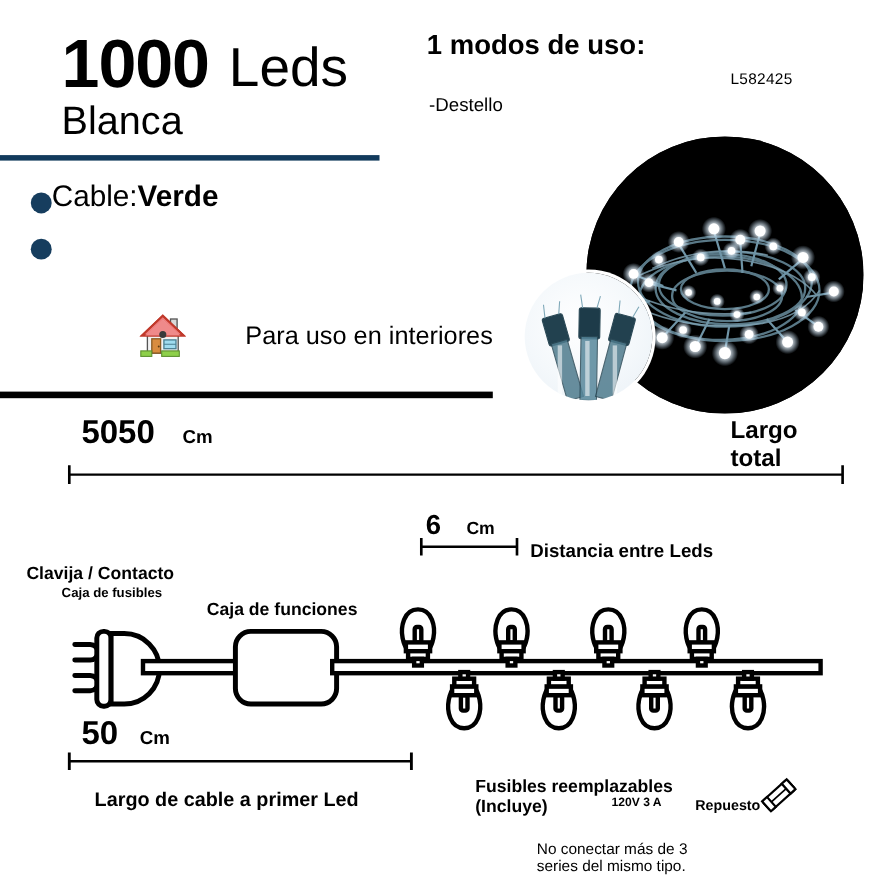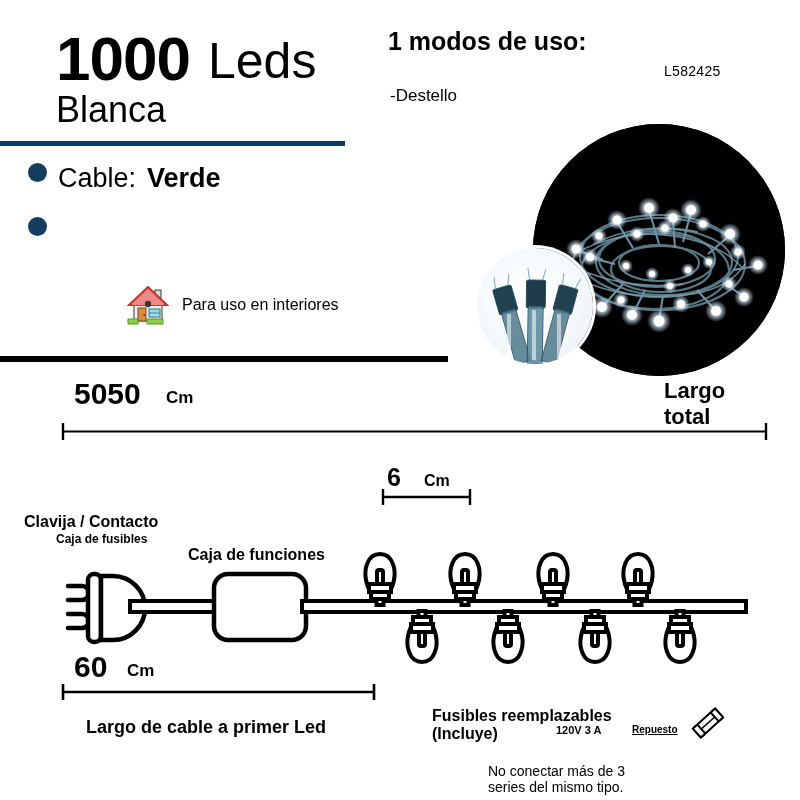--- a/index.html
+++ b/index.html
@@ -28,27 +28,27 @@
     font-size:36px;font-weight:400;line-height:1;
   }
 
   .rule-navy{
     position:absolute;left:0;top:141px;width:345px;height:5px;background:#123a5c;
   }
   .rule-black{
     position:absolute;left:0;top:356px;width:448px;height:6px;background:#000;
   }
 
-  .bullet-row{position:absolute;display:flex;align-items:flex-start;gap:11px;}
+  .bullet-row{position:absolute;display:flex;align-items:flex-end;}
   .dot{width:19px;height:19px;border-radius:50%;background:#163d5e;flex:none;}
   .b-label{font-size:27px;font-weight:400;}
   .b-strong{font-size:27px;font-weight:700;}
 
   .house-row{position:absolute;left:125px;top:283px;display:flex;align-items:center;gap:11px;}
-  .house-txt{font-size:16px;font-weight:400;}
+  .house-txt{font-size:23px;font-weight:400;margin-left:41px;}
 
   
   .modes-title{position:absolute;left:388px;top:27px;font-size:25px;font-weight:700;}
   .mode-item{position:absolute;left:390px;top:86px;font-size:17px;font-weight:400;}
   .code{position:absolute;left:664px;top:63px;font-size:14px;font-weight:400;letter-spacing:.3px;}
 
   
   .photo-main{
     position:absolute;left:533px;top:124px;width:252px;height:252px;border-radius:50%;
     background:#000;overflow:hidden;
@@ -70,21 +70,21 @@
   .t-50{position:absolute;left:74px;top:650px;font-size:30px;font-weight:700;}
   .t-50cm{position:absolute;left:127px;top:661px;font-size:17px;font-weight:700;}
   .t-largo-cable{position:absolute;left:86px;top:717px;font-size:18px;font-weight:700;}
 
   .t-clavija{position:absolute;left:24px;top:513px;font-size:16px;font-weight:700;}
   .t-caja-fus{position:absolute;left:56px;top:532px;font-size:12px;font-weight:700;}
   .t-caja-fun{position:absolute;left:188px;top:546px;font-size:16px;font-weight:700;}
 
   .t-fusibles{position:absolute;left:432px;top:707px;font-size:16px;font-weight:700;}
   .t-120v{position:absolute;left:556px;top:724px;font-size:11px;font-weight:700;}
-  .t-repuesto{position:absolute;left:632px;top:724px;font-size:10px;font-weight:700;text-decoration:underline;}
+  .t-repuesto{position:absolute;left:632px;top:724px;font-size:13px;font-weight:700;}
   .t-foot{position:absolute;left:488px;top:763px;font-size:14px;font-weight:400;}
 
   svg{display:block;}
 </style>
 </head>
 <body>
 
 <div class="page">
 
   <div class="h-count">1000</div>
@@ -267,20 +267,21 @@
   <div class="abs" style="left:60px;top:420px;">
     <svg width="710" height="22" viewBox="0 0 710 22">
       <line x1="3" y1="3" x2="3" y2="20" stroke="#000" stroke-width="2.4"></line>
       <line x1="706" y1="3" x2="706" y2="20" stroke="#000" stroke-width="2.4"></line>
       <line x1="3" y1="11.5" x2="706" y2="11.5" stroke="#000" stroke-width="2"></line>
     </svg>
   </div>
 
   <div class="t-6">6</div>
   <div class="t-6cm">Cm</div>
+  <div class="t-dist">Distancia entre Leds</div>
   <div class="abs" style="left:380px;top:487px;">
     <svg width="94" height="20" viewBox="0 0 94 20">
       <line x1="3" y1="2" x2="3" y2="18" stroke="#000" stroke-width="2.4"></line>
       <line x1="90" y1="2" x2="90" y2="18" stroke="#000" stroke-width="2.4"></line>
       <line x1="3" y1="10" x2="90" y2="10" stroke="#000" stroke-width="2.4"></line>
     </svg>
   </div>
 
   <div class="t-clavija">Clavija / Contacto</div>
   <div class="t-caja-fus">Caja de fusibles</div>
@@ -357,21 +358,21 @@
           <path d="M0 -2 C -13 -2 -16 14 -14 24 C -12 34 -7 40 0 40 C 7 40 12 34 14 24 C 16 14 13 -2 0 -2 Z" transform="translate(0,8)"></path>
           <rect x="-3" y="22" width="6" height="14" rx="2"></rect>
           <rect x="-11" y="36" width="22" height="8"></rect>
           <rect x="-9" y="44" width="18" height="7"></rect>
           <rect x="-3.5" y="51" width="7" height="6"></rect>
         </g>
       </g>
     </svg>
   </div>
 
-  <div class="t-50">60</div>
+  <div class="t-50">50</div>
   <div class="t-50cm">Cm</div>
   <div class="abs" style="left:60px;top:682px;">
     <svg width="318" height="20" viewBox="0 0 318 20">
       <line x1="3" y1="2" x2="3" y2="18" stroke="#000" stroke-width="2.6"></line>
       <line x1="314" y1="2" x2="314" y2="18" stroke="#000" stroke-width="2.6"></line>
       <line x1="3" y1="10" x2="314" y2="10" stroke="#000" stroke-width="2.4"></line>
     </svg>
   </div>
   <div class="t-largo-cable">Largo de cable a primer Led</div>
 

